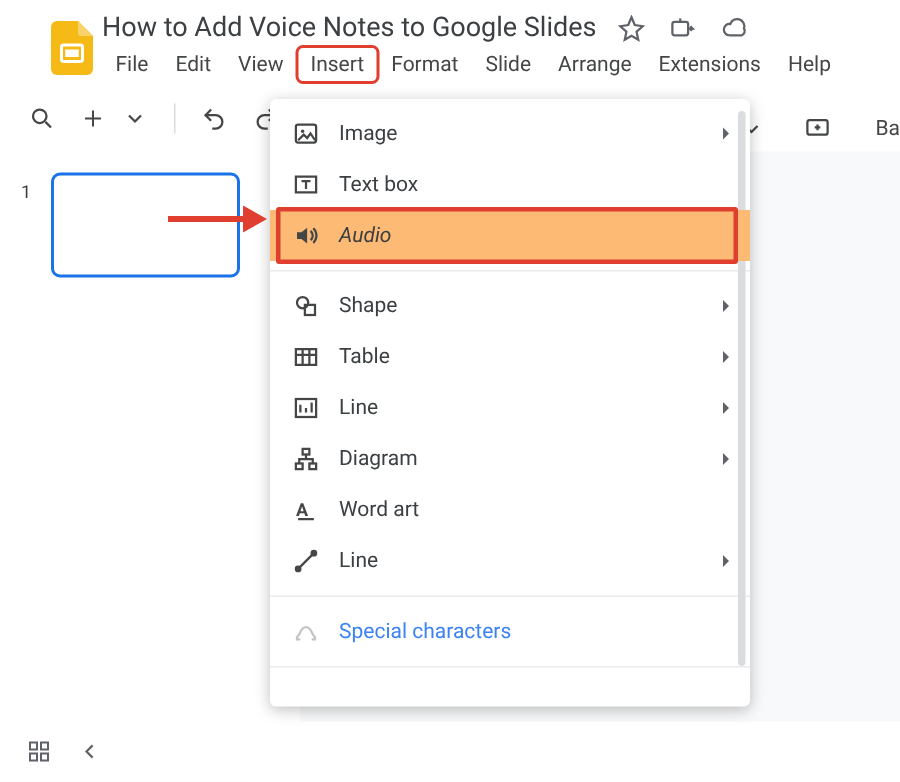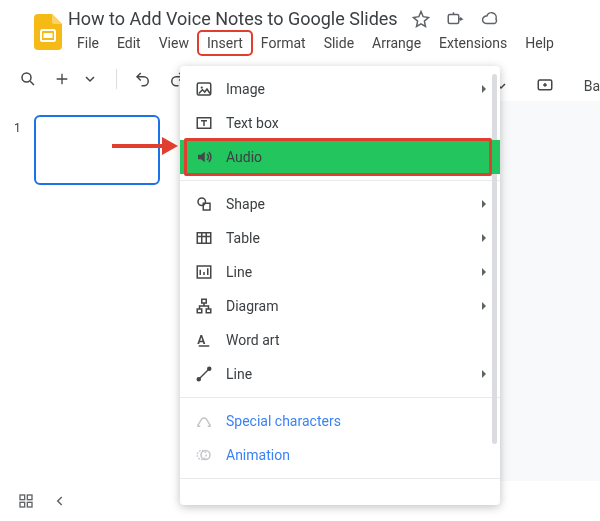--- a/index.html
+++ b/index.html
@@ -36,21 +36,21 @@
 
   
   .menu { position:absolute; top: 66px; left: 180px; width: 320px; background:#fff; border-radius: 4px; box-shadow: 0 2px 10px rgba(0,0,0,0.25); padding: 6px 0; z-index: 20;}
   .menu-scrollbar { position:absolute; top:8px; right:3px; width:5px; height:370px; background:#dadce0; border-radius:3px;}
   .menu-item { display:flex; align-items:center; gap: 12px; padding: 7px 12px 7px 14px; color:#3c4043; font-size:14px; position:relative;}
   .menu-item .mi-icon { width:20px; height:20px; display:flex;align-items:center;justify-content:center; color:#444746;}
   .menu-item .mi-label { flex:1; }
   .menu-item .mi-arrow { color:#5f6368; }
   .menu-item.disabled { color:#3b82f6; }
   .menu-item.disabled .mi-icon { color:#c2c4c7; }
-  .menu-item.highlight { background:#22c55e; }
+  .menu-item.highlight { background:#fdba74;font-style:italic; }
   .menu-item.highlight-ring::after {
     content:""; position:absolute; inset:-2px 8px -2px 4px; border:3px solid #e03e2f; border-radius:2px; pointer-events:none;
   }
   .menu-sep { height:1px; background:#e8eaed; margin:6px 0; }
 
   
   .arrow-annot { position:absolute; top: 134px; left: 110px; z-index:30; pointer-events:none;}
 
   
   .right-toolbar-hint { position:absolute; top: 77px; right:0; display:flex; align-items:center; gap:30px; color:#444746; padding-right:0;}
@@ -300,29 +300,20 @@
 
   <div class="menu-item disabled">
     <span class="mi-icon">
       <svg width="18" height="18" viewBox="0 0 24 24" fill="none" stroke="#c2c4c7" stroke-width="2">
           <path d="M7 19h-3v-2c3-2 3-9 8-9s5 7 8 9v2h-3"></path>
         </svg>
     </span>
     <span class="mi-label">Special characters</span>
   </div>
 
-  <div class="menu-item disabled">
-    <span class="mi-icon">
-      <svg width="18" height="18" viewBox="0 0 24 24" fill="none" stroke="#c2c4c7" stroke-width="2">
-          <circle cx="14" cy="12" r="6"></circle>
-          <circle cx="9" cy="12" r="6" stroke-dasharray="2 2"></circle>
-        </svg>
-    </span>
-    <span class="mi-label">Animation</span>
-  </div>
 
   <div class="menu-sep"></div>
 
   <div class="menu-item disabled">
     
     
     
   </div>
 </div>
 

